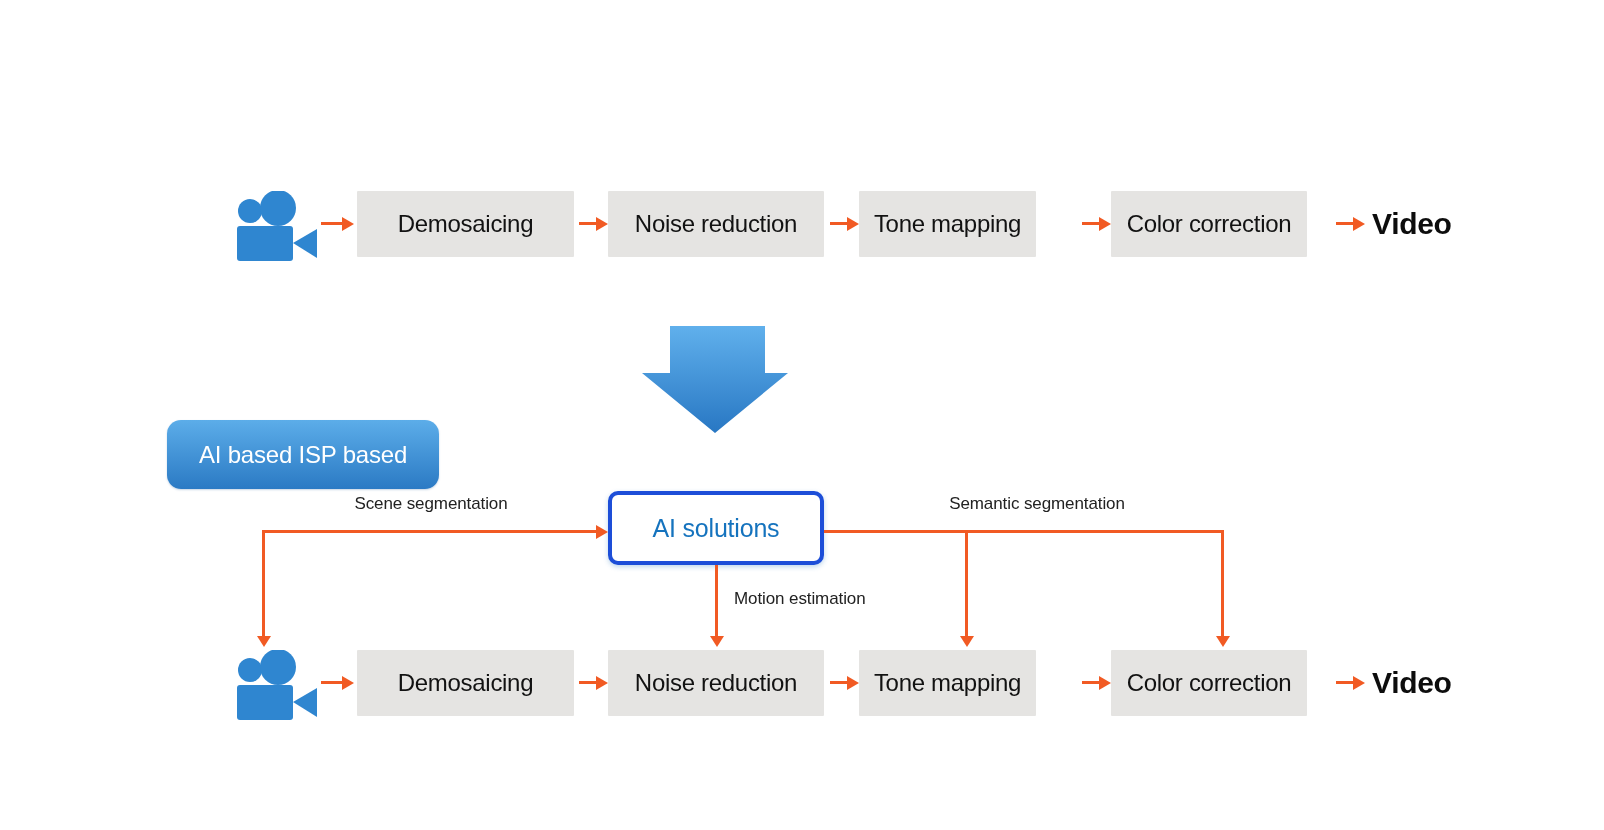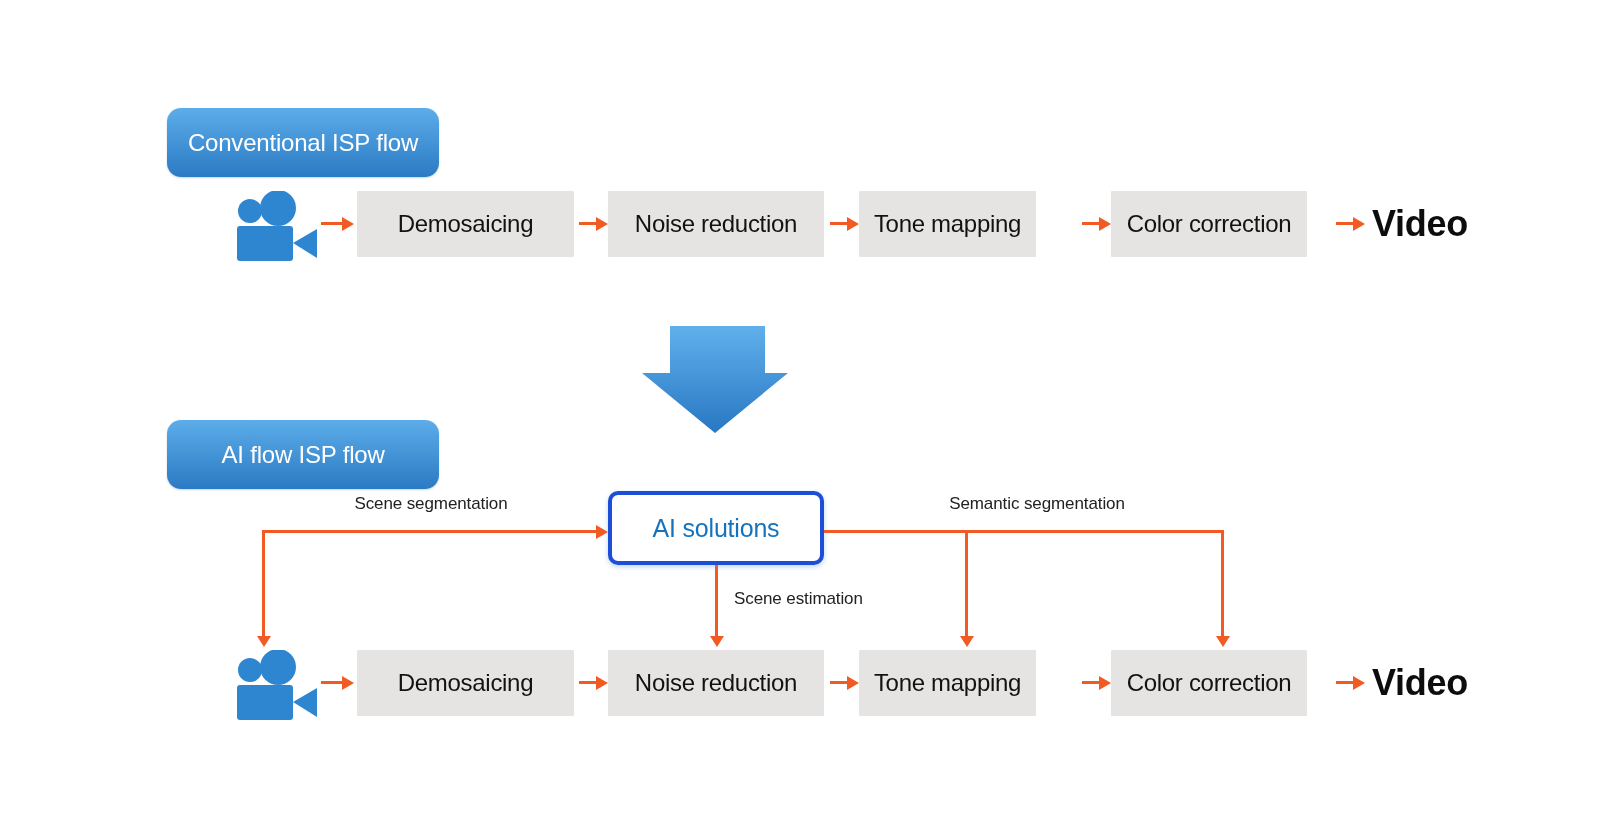--- a/index.html
+++ b/index.html
@@ -29,21 +29,21 @@
     color:var(--stage-text);font-size:24px;letter-spacing:-0.3px;
     display:flex;align-items:center;justify-content:center;
   }
   .r1{top:191px;} .r2{top:650px;}
   .sx0{left:357px;width:217px;}
   .sx1{left:608px;width:216px;}
   .sx2{left:859px;width:177px;}
   .sx3{left:1111px;width:196px;}
   .video-label{
     position:absolute;left:1372px;width:110px;height:66px;display:flex;align-items:center;
-    font-size:36px;font-weight:700;color:#0d0d0d;letter-spacing:-0.3px;
+    font-size:30px;font-weight:700;color:#0d0d0d;letter-spacing:-0.3px;
   }
   .camera{position:absolute;width:80px;height:70px;}
   .cam1{left:237px;top:191px;}
   .cam2{left:237px;top:650px;}
   
   .arrow-r{position:absolute;height:3px;background:var(--accent-orange);}
   .arrow-r::after{
     content:"";position:absolute;right:-12px;top:-5.5px;width:0;height:0;
     border-top:7px solid transparent;border-bottom:7px solid transparent;
     border-left:12px solid var(--accent-orange);
@@ -66,21 +66,20 @@
     color:var(--ai-text-blue);font-size:25px;letter-spacing:-0.2px;
     box-shadow:0 2px 5px rgba(40,120,190,.30);
   }
   .big-arrow{position:absolute;left:630px;top:315px;}
 </style>
 </head>
 <body>
 
 <div class="canvas">
 
-  <div class="pill p1">Conventional ISP flow</div>
 
   <svg class="camera cam1" viewBox="0 0 80 70">
     <g fill="#2f86d0">
       <circle cx="13" cy="20" r="12"></circle>
       <circle cx="41" cy="17" r="18"></circle>
       <rect x="0" y="35" width="56" height="35" rx="3"></rect>
       <polygon points="56,52 80,38 80,67"></polygon>
     </g>
   </svg>
 
@@ -98,29 +97,29 @@
   <svg class="big-arrow" width="170" height="125" viewBox="0 0 170 125">
     <defs>
       <linearGradient id="bg-grad" x1="0" y1="0" x2="0" y2="1">
         <stop offset="0" stop-color="#60b0ec"></stop>
         <stop offset="1" stop-color="#2877c3"></stop>
       </linearGradient>
     </defs>
     <polygon points="40,11 135,11 135,58 158,58 85,118 12,58 40,58" fill="url(#bg-grad)"></polygon>
   </svg>
 
-  <div class="pill p2">AI flow ISP flow</div>
+  <div class="pill p2">AI based ISP based</div>
 
   <div class="ai-box">AI solutions</div>
 
   <div class="conn-label centered" style="left:281px;top:494px;">Scene segmentation</div>
   <div class="arrow-r" style="left:262px;top:530px;width:334px;"></div>
   <div class="arrow-d" style="left:262px;top:530px;height:106px;"></div>
 
-  <div class="conn-label" style="left:734px;top:589px;">Scene estimation</div>
+  <div class="conn-label" style="left:734px;top:589px;">Motion estimation</div>
   <div class="arrow-d" style="left:715px;top:565px;height:71px;"></div>
 
   <div class="conn-label centered" style="left:887px;top:494px;">Semantic segmentation</div>
   <div class="line-h" style="left:824px;top:530px;width:400px;"></div>
   <div class="arrow-d" style="left:965px;top:530px;height:106px;"></div>
   <div class="arrow-d" style="left:1221px;top:530px;height:106px;"></div>
 
   <svg class="camera cam2" viewBox="0 0 80 70">
     <g fill="#2f86d0">
       <circle cx="13" cy="20" r="12"></circle>

